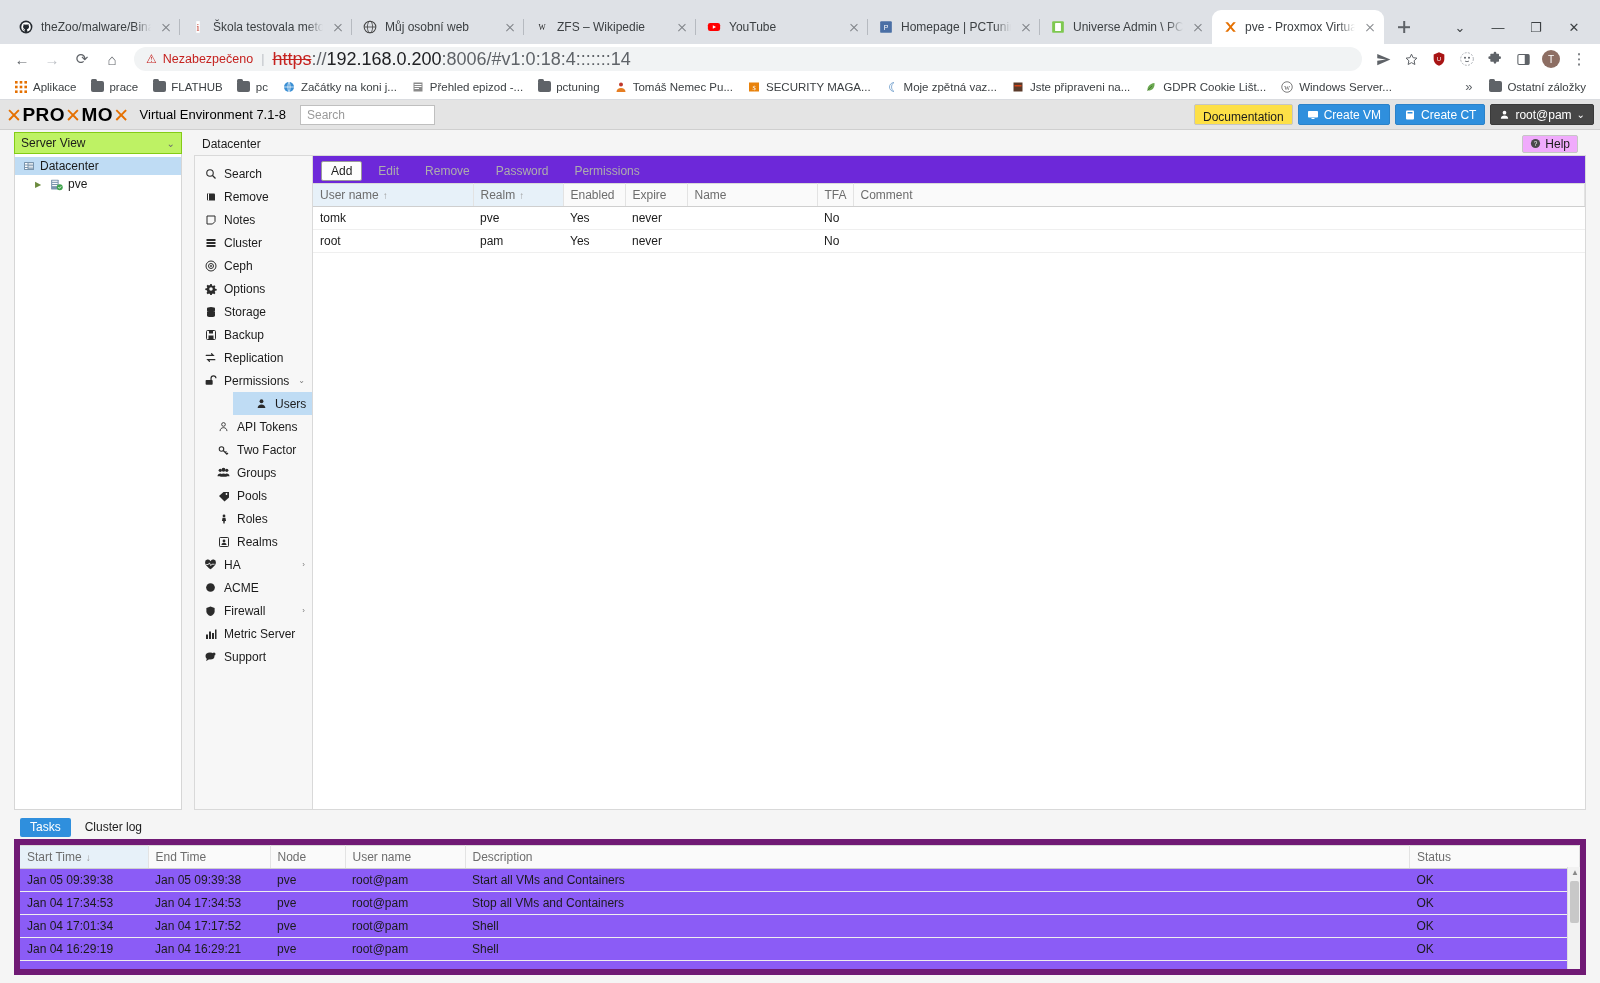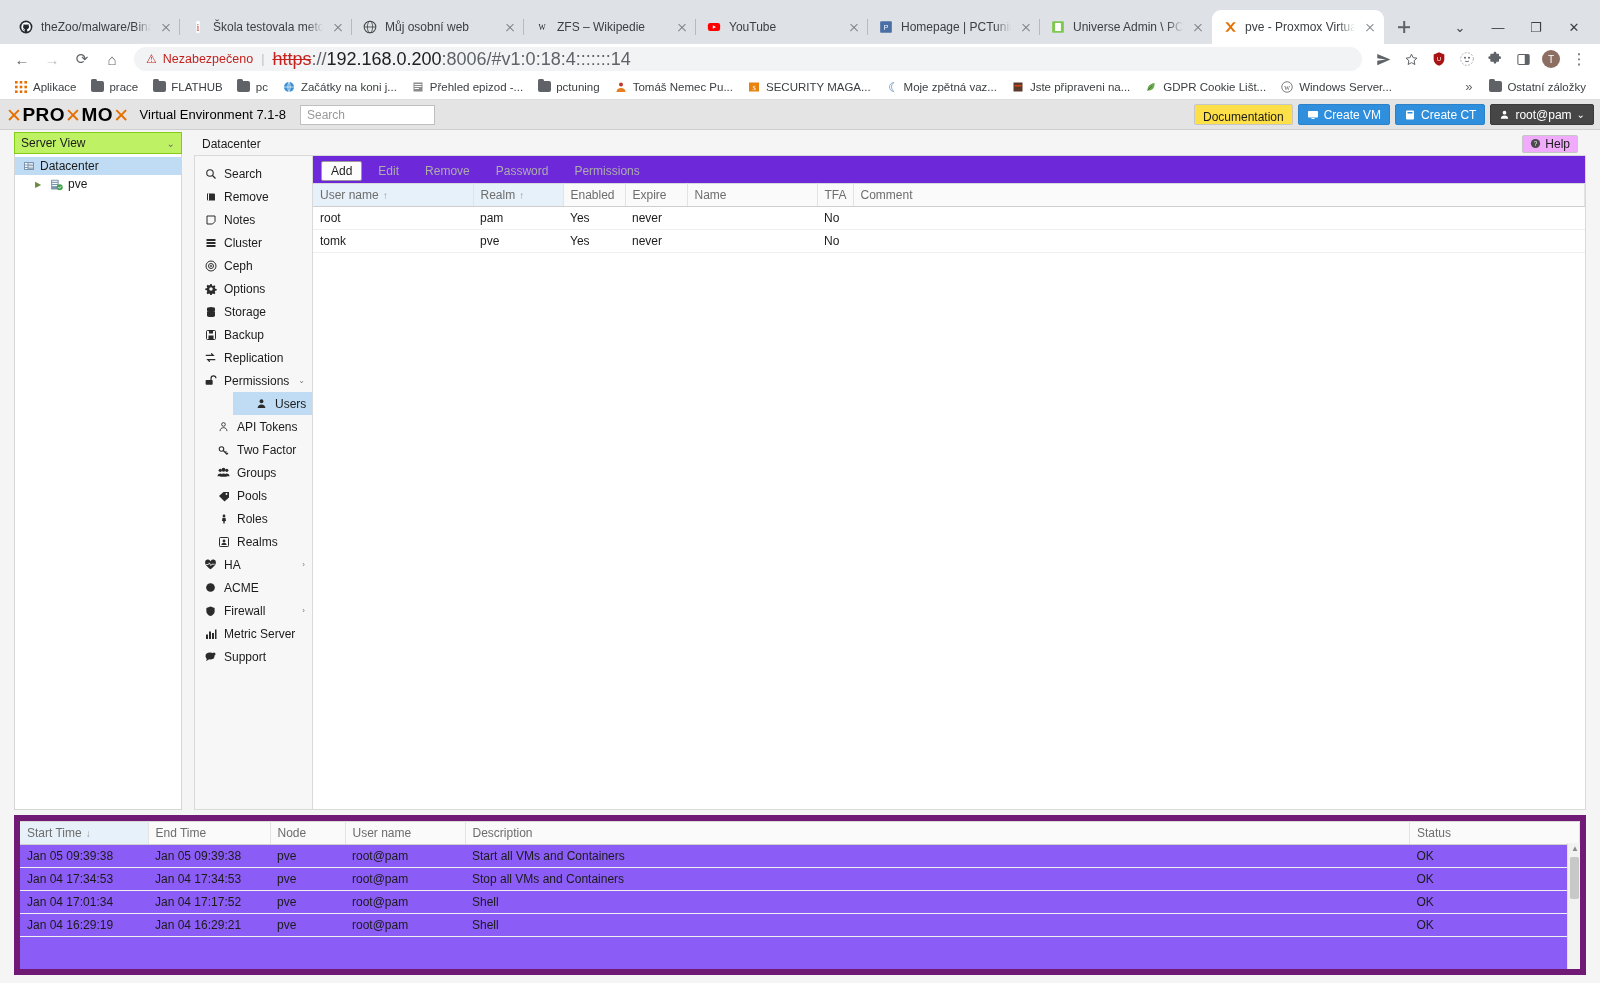--- a/index.html
+++ b/index.html
@@ -774,46 +774,50 @@
                       <th class="sorted"><span>Realm</span><span class="sortarrow">↑</span></th>
                       <th><span>Enabled</span></th>
                       <th><span>Expire</span></th>
                       <th><span>Name</span></th>
                       <th><span>TFA</span></th>
                       <th><span>Comment</span></th>
                     </tr>
                   </thead>
                 <tbody id="users-body">
                     <tr>
-                      <td>root</td>
-                      <td>pam</td>
+                      <td>tomk</td>
+                      <td>pve</td>
                       <td>Yes</td>
                       <td>never</td>
                       <td></td>
                       <td>No</td>
                       <td></td>
                     </tr>
                     <tr>
-                      <td>tomk</td>
-                      <td>pve</td>
+                      <td>root</td>
+                      <td>pam</td>
                       <td>Yes</td>
                       <td>never</td>
                       <td></td>
                       <td>No</td>
                       <td></td>
                     </tr>
                   </tbody>
               </table>
             </div>
           </div>
         </div>
       </div>
     </div>
 
     <div class="bottom">
+      <div class="bottom-tabs" id="bottom-tabs">
+          <div class="btab active">Tasks</div>
+          <div class="btab">Cluster log</div>
+        </div>
       <div class="bgrid-wrap">
         <table class="grid">
           <colgroup id="tasks-colgroup">
               <col style="width: 128px;">
               <col style="width: 122px;">
               <col style="width: 75px;">
               <col style="width: 120px;">
               <col style="width: auto;">
               <col style="width: 170px;">
             </colgroup>

